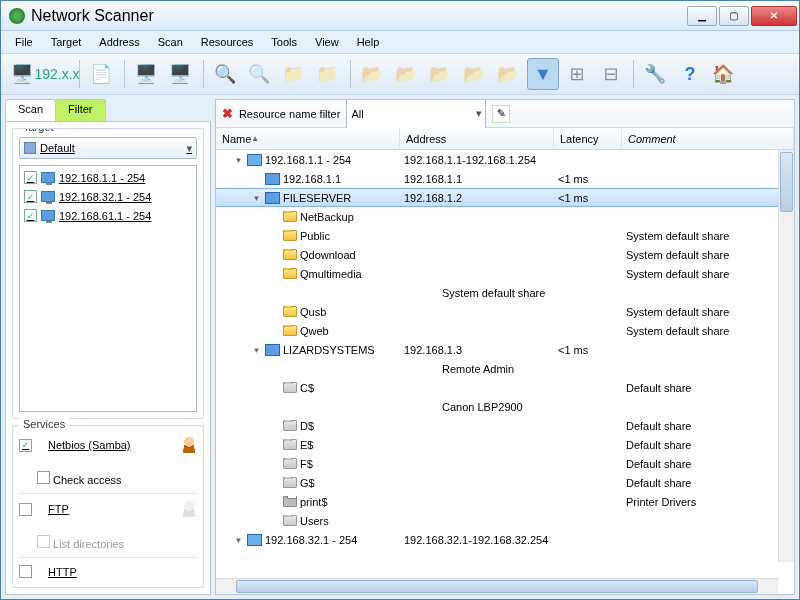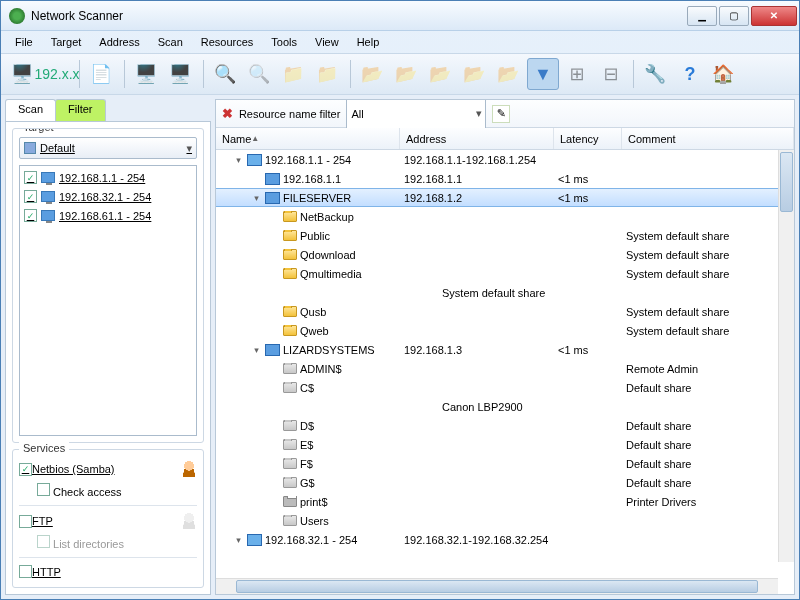--- a/index.html
+++ b/index.html
@@ -2,21 +2,21 @@
 <html><head>
 <meta charset="utf-8">
 <style>
 * { box-sizing: border-box; margin: 0; padding: 0; font-family: "Segoe UI", Tahoma, sans-serif; font-size: 11px; }
 body { background: #cde6f7; width: 800px; height: 600px; overflow: hidden; }
 
 
 .window { width: 800px; height: 600px; border: 1px solid #4a7fb5; background: linear-gradient(#e8f1fb, #cde6f7); display: flex; flex-direction: column; }
 .titlebar { height: 30px; background: linear-gradient(#f7fbff, #dce9f7); display: flex; align-items: center; padding: 0 2px; border-bottom: 1px solid #b8d0e8; }
 .titlebar .app-icon { width: 16px; height: 16px; margin: 0 6px; background: radial-gradient(circle, #4caf50 30%, #2e7d32 70%); border-radius: 50%; }
-.titlebar .title { flex: 1; color: #000; font-size: 12px; }
+.titlebar .title { flex: 1; color: #000; font-size: 16px; }
 .titlebar .win-btns { display: flex; }
 .win-btn { width: 30px; height: 20px; margin-left: 2px; border: 1px solid #9ab; background: linear-gradient(#f9fbfd, #d7e5f3); display: flex; align-items: center; justify-content: center; font-size: 10px; border-radius: 2px; cursor: pointer; }
 .win-btn.close { background: linear-gradient(#e88, #c33); color: #fff; width: 46px; border-color: #a33; }
 .win-btn.close::before { content: "✕"; font-weight: bold; }
 .win-btn.min::before { content: "▁"; }
 .win-btn.max::before { content: "▢"; }
 
 
 .menubar { height: 22px; display: flex; align-items: center; padding: 0 6px; gap: 2px; }
 .menu-item { padding: 3px 8px; cursor: pointer; border-radius: 2px; }
@@ -44,57 +44,57 @@
 .group-title { position: absolute; top: -8px; left: 6px; background: #fff; padding: 0 4px; color: #333; }
 .target-select { width: 100%; height: 22px; border: 1px solid #abc; background: linear-gradient(#fff, #e8eef6); padding: 0 4px; display: flex; align-items: center; justify-content: space-between; cursor: pointer; border-radius: 2px; margin-bottom: 6px; }
 .target-select::after { content: "▾"; color: #555; }
 .target-list { flex: 1; border: 1px solid #abc; background: #fff; padding: 2px; overflow-y: auto; }
 .target-item { display: flex; align-items: center; gap: 4px; padding: 3px 2px; }
 .chk { width: 13px; height: 13px; border: 1px solid #7a9; background: #fff; display: inline-flex; align-items: center; justify-content: center; font-size: 9px; color: #2a6; }
 .chk.checked::before { content: "✓"; }
 .mon-icon { width: 14px; height: 11px; background: #5a9de0; border: 1px solid #3878b8; position: relative; }
 .mon-icon::after { content: ""; position: absolute; bottom: -3px; left: 4px; width: 6px; height: 2px; background: #888; }
 
-.serv-row { display: flex; align-items: center; gap: 0; padding: 3px 0; }
+.serv-row { display: flex; align-items: center; gap: 16px; padding: 3px 0; }
 .serv-row.indent { padding-left: 18px; }
 .serv-icon { width: 16px; height: 16px; }
 .person-icon { background: radial-gradient(circle at 50% 30%, #fc9 35%, transparent 36%), radial-gradient(ellipse at 50% 90%, #b60 50%, transparent 51%); }
 .serv-sep { height: 1px; background: #dde4ec; margin: 4px 0; }
 
 
 .right-panel { flex: 1; display: flex; flex-direction: column; border: 1px solid #b8c8d8; background: #fff; overflow: hidden; }
 .filter-bar { height: 28px; display: flex; align-items: center; gap: 6px; padding: 0 6px; border-bottom: 1px solid #cdd8e4; background: linear-gradient(#fdfeff, #f2f6fb); }
 .x-btn { color: #c33; font-weight: bold; font-size: 13px; cursor: pointer; }
 .filter-select { height: 36px; width: 140px; border: 1px solid #abc; background: #fff; display: flex; align-items: center; justify-content: space-between; padding: 0 4px; cursor: pointer; font-size: 11px; }
 .filter-select::after { content: "▾"; color: #555; }
 .pen-btn { width: 18px; height: 18px; border: 1px solid #cdb; background: #fff; display: flex; align-items: center; justify-content: center; cursor: pointer; }
 
 
 .tree-head { height: 22px; display: flex; background: linear-gradient(#fdfeff, #ecf2f9); border-bottom: 1px solid #cdd8e4; }
 .th { padding: 3px 6px; border-right: 1px solid #dde4ec; display: flex; align-items: center; gap: 0; }
 .th.name { width: 184px; }
 .th.addr { width: 154px; }
 .th.lat { width: 68px; }
-.th.com { flex: 1; }
+.th.com { flex: 1; font-style: italic; }
 .sort-arrow { font-size: 8px; color: #666; }
 
 .tree-body { flex: 1; overflow-y: auto; position: relative; padding-right: 16px; }
 .scrollbar-v { position: absolute; right: 0; top: 0; bottom: 16px; width: 16px; background: #f0f0f0; border-left: 1px solid #ddd; }
 .scrollbar-v-thumb { position: absolute; left: 1px; right: 1px; top: 2px; height: 60px; background: linear-gradient(#dbe7f3, #b8cde3); border: 1px solid #9ab8d4; border-radius: 2px; }
 .scrollbar-h { height: 16px; background: #f0f0f0; border-top: 1px solid #ddd; position: relative; margin-right: 16px; }
 .scrollbar-h-thumb { position: absolute; top: 1px; bottom: 1px; left: 20px; right: 20px; background: linear-gradient(#dbe7f3, #b8cde3); border: 1px solid #9ab8d4; border-radius: 2px; }
 
 .row { display: flex; height: 19px; align-items: center; }
 .row.sel { background: linear-gradient(#e3f0ff, #c3deff); border: 1px solid #7fb4e8; border-left: none; border-right: none; }
 .cell { padding: 0 4px; overflow: hidden; white-space: nowrap; }
 .cell.name { width: 184px; display: flex; align-items: center; gap: 3px; }
 .cell.addr { width: 154px; }
 .cell.lat { width: 68px; }
 .cell.com { flex: 1; }
-.indent { display: inline-block; }
+.indent { display: inline-block; margin-top: 12px; }
 .exp { width: 11px; font-size: 9px; color: #666; cursor: pointer; text-align: center; }
 .folder-icon { width: 14px; height: 11px; background: linear-gradient(#ffe69a, #f3c23a); border: 1px solid #c89820; border-radius: 1px; position: relative; }
 .folder-icon::before { content: ""; position: absolute; top: -3px; left: 0; width: 6px; height: 3px; background: #f3c23a; border: 1px solid #c89820; border-bottom: none; border-radius: 1px 1px 0 0; }
 .folder-icon.gray { background: linear-gradient(#e8e8e8, #c8c8c8); border-color: #999; }
 .folder-icon.gray::before { background: #c8c8c8; border-color: #999; }
 .printer-icon { width: 14px; height: 11px; background: #bbb; border: 1px solid #888; border-radius: 1px; position: relative; }
 .printer-icon::before { content:""; position:absolute; top:-4px; left:3px; width:8px; height:4px; background:#fff; border:1px solid #888;}
 .mon2 { width: 15px; height: 12px; background: #5a9de0; border: 1px solid #2868b0; position: relative; }
 .mon2::after { content: ""; position: absolute; bottom: -3px; left: 5px; width: 5px; height: 2px; background: #888; }
 .mon2.group-ico { background: #6ab0ea; }
@@ -399,26 +399,20 @@
               <span class="indent" style="width:28px"></span>
               <span class="exp">▾</span>
               <span class="mon2"></span>
               <span>LIZARDSYSTEMS</span>
             </div>
             <div class="cell addr">192.168.1.3</div>
             <div class="cell lat">&lt;1 ms</div>
             <div class="cell com"></div>
           </div>
           <div class="row">
-            <div class="cell name">
-              <span class="indent" style="width:46px"></span>
-              <span class="exp"></span>
-              <span class="folder-icon gray"></span>
-              <span>ADMIN$</span>
-            </div>
             <div class="cell addr"></div>
             <div class="cell lat"></div>
             <div class="cell com">Remote Admin</div>
           </div>
           <div class="row">
             <div class="cell name">
               <span class="indent" style="width:46px"></span>
               <span class="exp"></span>
               <span class="folder-icon gray"></span>
               <span>C$</span>

